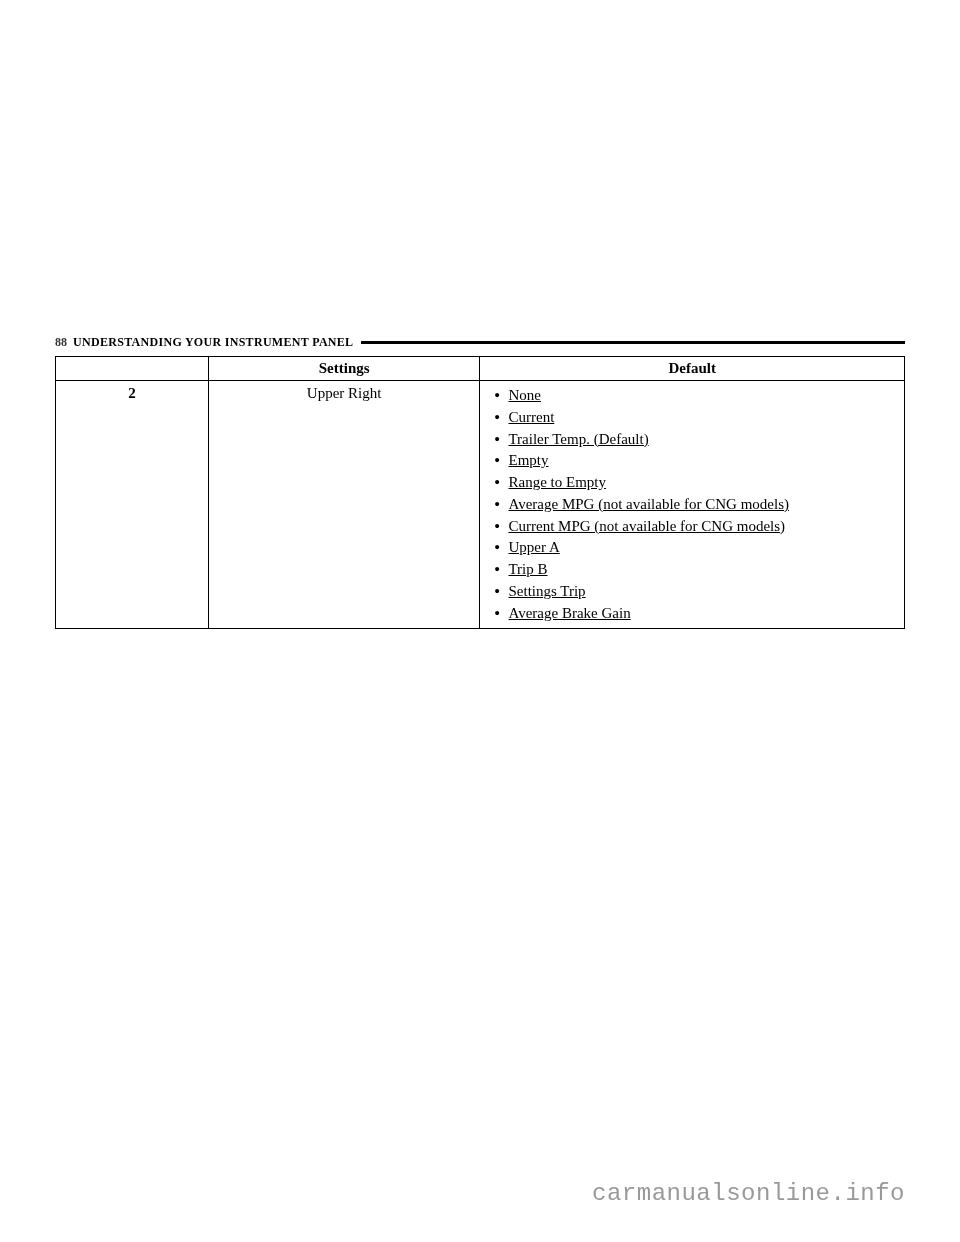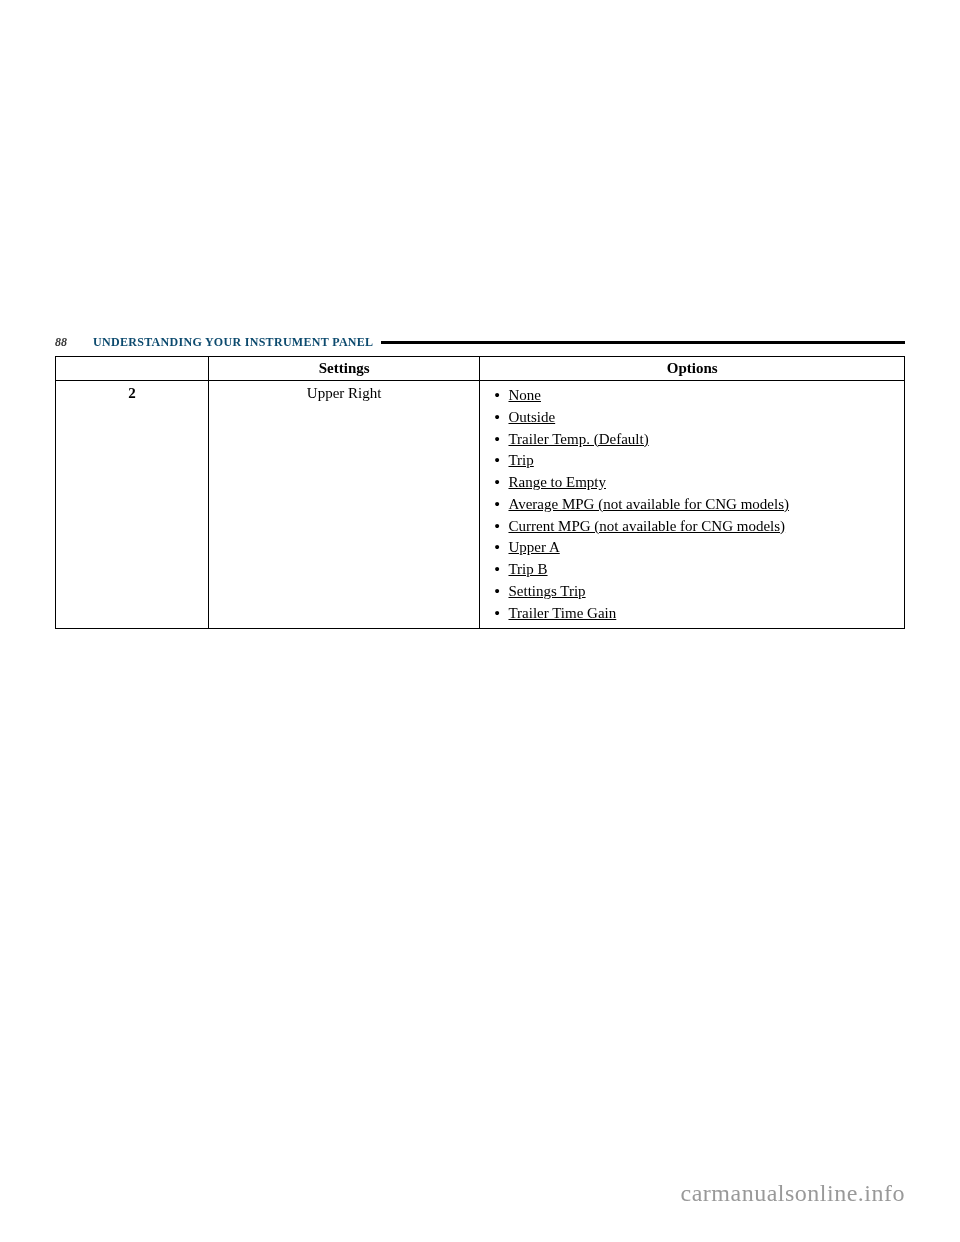--- a/index.html
+++ b/index.html
@@ -21,27 +21,26 @@
     }
     .header-row {
       display: flex;
       align-items: center;
       margin-bottom: 6px;
     }
     .page-number {
       font-size: 12px;
       font-weight: bold;
       color: #333;
-      margin-right: 26px;
-      font-style: italic;
+      margin-right: 6px;
     }
     .section-title {
       font-size: 12px;
       font-weight: bold;
-      color: #0c4a6e;
+      color: #000000;
       letter-spacing: 0.3px;
     }
     .header-line {
       flex: 1;
       height: 3px;
       background: #000;
       margin-left: 8px;
     }
     table {
       width: 100%;
@@ -87,59 +86,59 @@
       position: absolute;
       left: 2px;
       font-weight: bold;
     }
     .watermark {
       position: absolute;
       bottom: 35px;
       right: 55px;
       font-size: 24px;
       color: #999;
-      font-family: Liberation Serif, serif;
+      font-family: Liberation Mono, monospace;
       letter-spacing: 0.5px;
     }
   </style>
 </head>
 <body>
 
 <div class="page-content">
   <div class="header-row">
     <span class="page-number">88</span>
     <span class="section-title">UNDERSTANDING YOUR INSTRUMENT PANEL</span>
     <div class="header-line"></div>
   </div>
 
   <table>
     <thead>
       <tr>
         <th></th>
         <th>Settings</th>
-        <th>Options</th>
+        <th>Default</th>
       </tr>
     </thead>
     <tbody>
       <tr>
         <td class="col-num">2</td>
         <td class="col-settings">Upper Right</td>
         <td class="col-options">
           <ul class="options-list">
             <li>None</li>
-            <li>Outside</li>
+            <li>Current</li>
             <li>Trailer Temp. (Default)</li>
-            <li>Trip</li>
+            <li>Empty</li>
             <li>Range to Empty</li>
             <li>Average MPG (not available for CNG models)</li>
             <li>Current MPG (not available for CNG models)</li>
             <li>Upper A</li>
             <li>Trip B</li>
             <li>Settings Trip</li>
-            <li>Trailer Time Gain</li>
+            <li>Average Brake Gain</li>
           </ul>
         </td>
       </tr>
     </tbody>
   </table>
 </div>
 
 <div class="watermark">carmanualsonline.info</div>
 
 </body></html>

